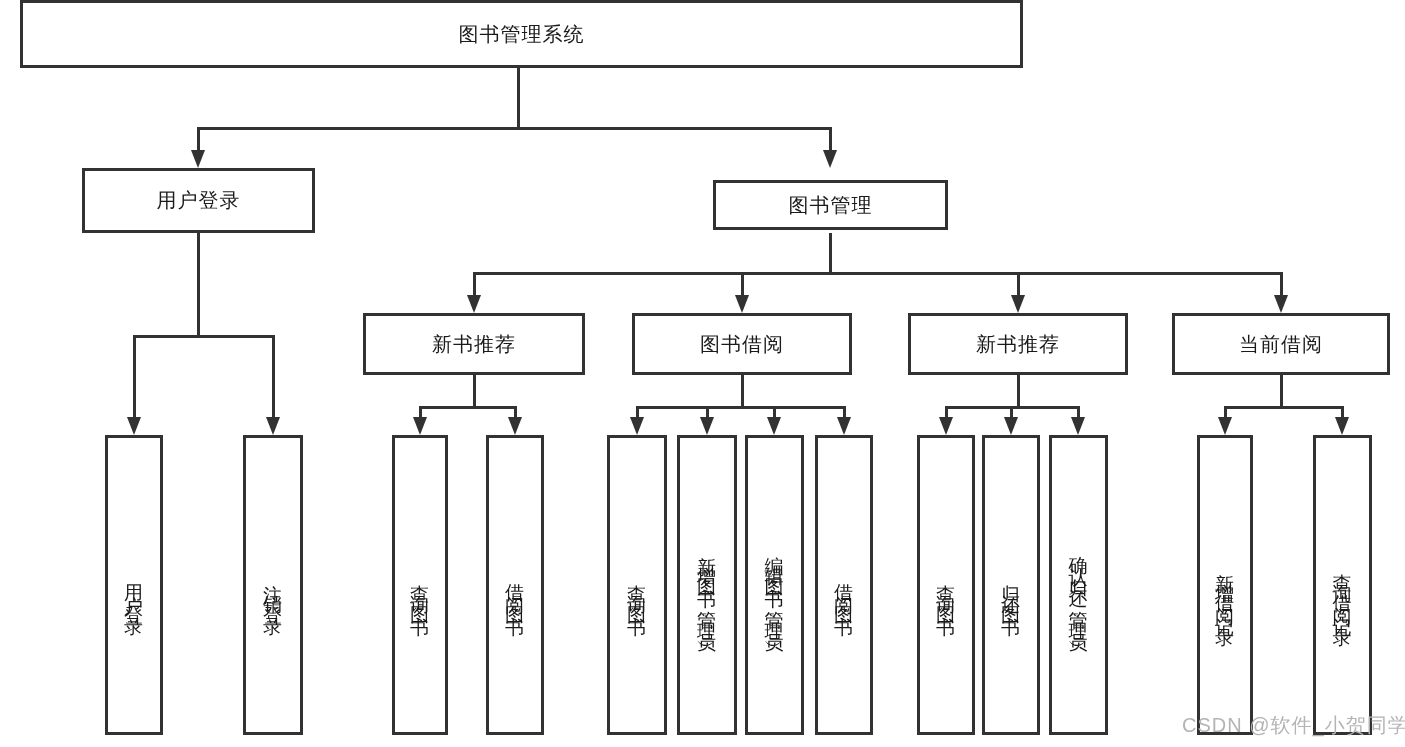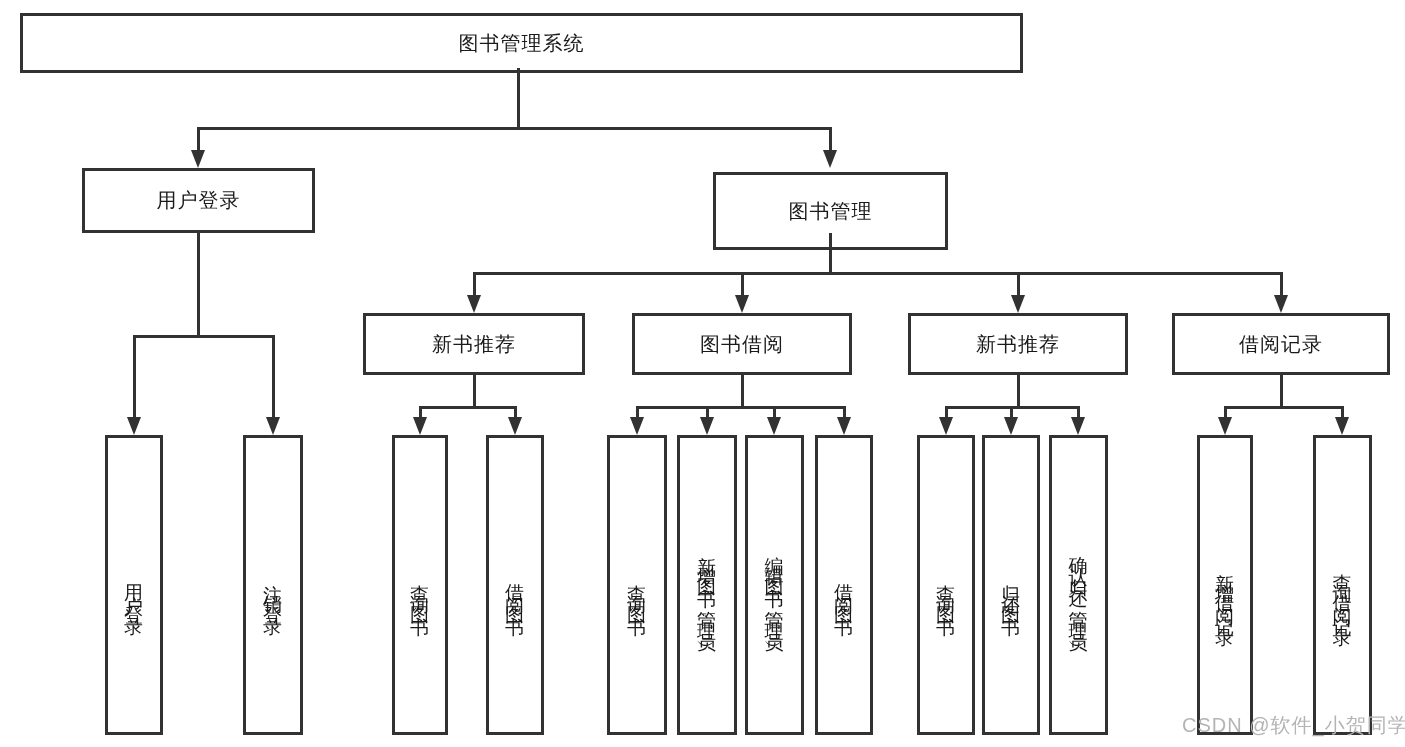--- a/index.html
+++ b/index.html
@@ -50,42 +50,42 @@
     letter-spacing:1px;
     z-index:20;
     white-space:nowrap;
   }
 </style>
 </head>
 <body>
 
 <div id="canvas">
 
-  <div class="box hbox" style="left:20px;top:13px;width:1003px;height:60px">
+  <div class="box hbox" style="left:20px;top:0;width:1003px;height:68px">
     <span>图书管理系统</span>
   </div>
 
   <div class="box hbox" style="left:82px;top:168px;width:233px;height:65px">
     <span>用户登录</span>
   </div>
-  <div class="box hbox" style="left:713px;top:172px;width:235px;height:78px">
+  <div class="box hbox" style="left:713px;top:180px;width:235px;height:50px">
     <span>图书管理</span>
   </div>
 
   <div class="box hbox" style="left:632px;top:313px;width:220px;height:62px">
     <span>图书借阅</span>
   </div>
   <div class="box hbox" style="left:363px;top:313px;width:222px;height:62px">
     <span>新书推荐</span>
   </div>
   <div class="box hbox" style="left:908px;top:313px;width:220px;height:62px">
     <span>新书推荐</span>
   </div>
   <div class="box hbox" style="left:1172px;top:313px;width:218px;height:62px">
-    <span>借阅记录</span>
+    <span>当前借阅</span>
   </div>
 
   <div class="box vbox" style="left:105px;top:435px;width:58px;height:300px">
     <span>用户登录</span>
   </div>
   <div class="box vbox" style="left:243px;top:435px;width:60px;height:300px">
     <span>注销登录</span>
   </div>
 
   <div class="box vbox" style="left:392px;top:435px;width:56px;height:300px">

